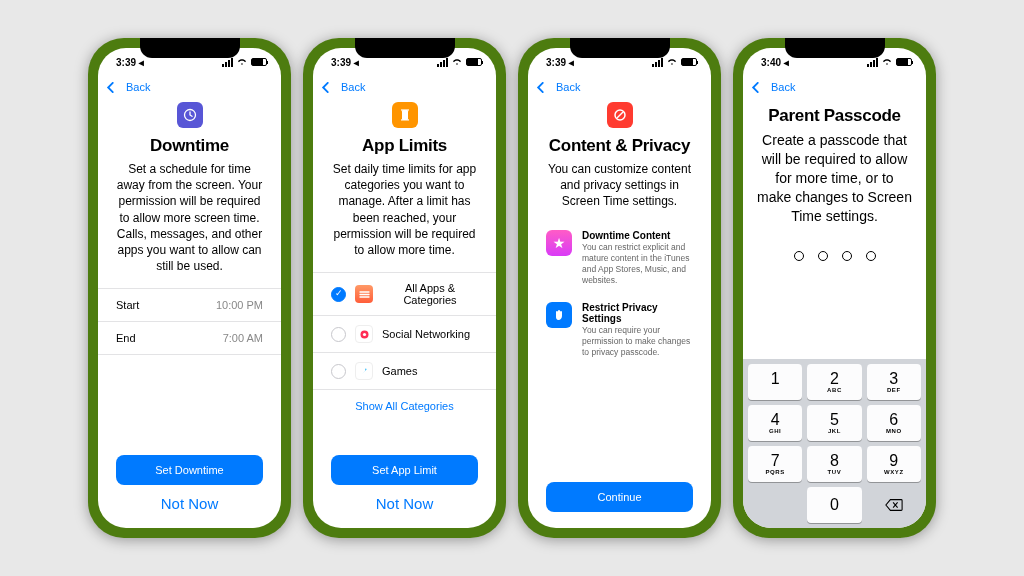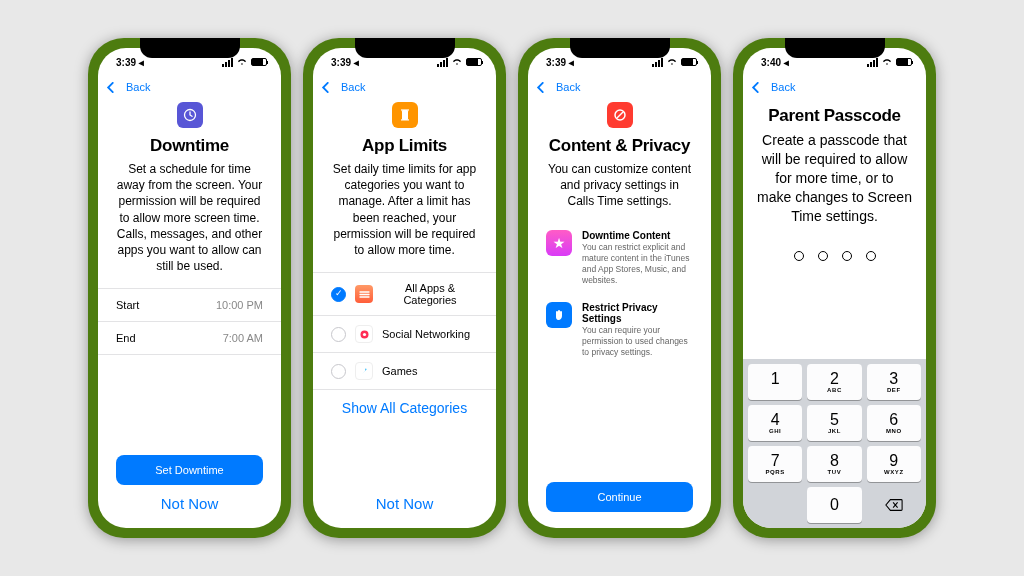--- a/index.html
+++ b/index.html
@@ -86,21 +86,21 @@
   .row .val { color:#888; }
 
   .catlist { margin: 6px -18px 0 -18px; }
   .catrow { display:flex; align-items:center; gap:9px; padding:9px 18px; border-bottom:1px solid #e3e3e5; font-size:11px; }
   .catrow:first-child { border-top:1px solid #e3e3e5; }
   .radio { width:15px; height:15px; border-radius:50%; border:1.5px solid #c7c7cc; flex-shrink:0; }
   .radio.on { background:#007aff; border-color:#007aff; position:relative; }
   .radio.on::after { content:"✓"; color:#fff; font-size:9px; position:absolute; left:3px; top:0px; }
   .caticon { width:18px; height:18px; border-radius:4px; flex-shrink:0; display:flex; align-items:center; justify-content:center; font-size:10px; }
 
-  .showall { text-align:center; padding:10px 0; font-size:14px; color:#007aff; }
+  .showall { text-align:center; padding:10px 0; font-size:11px; color:#007aff; }
 
   .feature-list { text-align:left; margin-top:6px; }
   .feature { display:flex; gap:10px; padding:6px 0 10px 0; }
   .feature-icon { width:26px; height:26px; border-radius:6px; flex-shrink:0; display:flex; align-items:center; justify-content:center; color:#fff; font-size:14px; }
   .feature-text h4 { font-size:10px; font-weight:600; margin-bottom:1px; }
   .feature-text p { font-size:8.5px; color:#666; line-height:1.3; }
 
   .bottom { margin-top:auto; padding:0 0 10px 0; }
   .primary-btn { background:#007aff; color:#fff; border-radius:8px; padding:9px 0; font-size:11px; font-weight:500; text-align:center; margin:0 0 6px 0; }
   .secondary { color:#007aff; font-size:15px; text-align:center; padding:4px 0 6px 0; }
@@ -246,20 +246,21 @@
           <div class="caticon" style="background:#fff;border:1px solid #eee">
             <svg width="11" height="11" viewBox="0 0 11 11">
                 <path d="M3 8l5-5m0 0l-2-.5L6 5.2 3 8z" fill="#5ac8fa"></path>
               </svg>
           </div>
           <span>Games</span>
         </div>
       </div>
       <div class="showall">Show All Categories</div>
       <div class="bottom">
+        <div class="primary-btn">Set App Limit</div>
         <div class="secondary">Not Now</div>
       </div>
     </div>
   </div>
 </div>
 
 <div class="phone">
   <div class="notch"></div>
   <div class="screen">
     <div class="statusbar">
@@ -290,38 +291,38 @@
       </div>
     </div>
     <div class="content">
       <div class="app-icon" style="background:#ff3b30">
         <svg width="14" height="14" viewBox="0 0 14 14">
             <circle cx="7" cy="7" r="5" fill="none" stroke="#fff" stroke-width="1.5"></circle>
             <path d="M4 10l6-6" stroke="#fff" stroke-width="1.5"></path>
           </svg>
       </div>
       <div class="title">Content &amp; Privacy</div>
-      <div class="desc">You can customize content and privacy settings in Calls Time settings.</div>
+      <div class="desc">You can customize content and privacy settings in Screen Time settings.</div>
       <div class="feature-list">
         <div class="feature">
           <div class="feature-icon" style="background:linear-gradient(#ff5cc6,#d93bf7)">★</div>
           <div class="feature-text">
             <h4>Downtime Content</h4>
             <p>You can restrict explicit and mature content in the iTunes and App Stores, Music, and websites.</p>
           </div>
         </div>
         <div class="feature">
           <div class="feature-icon" style="background:#007aff">
             <svg width="14" height="14" viewBox="0 0 14 14">
                 <path d="M4 7V4a1 1 0 112 0V3a1 1 0 112 0v1a1 1 0 112 0v4c0 2-1.5 4-3.5 4S4 10.5 4 9V7z" fill="#fff"></path>
               </svg>
           </div>
           <div class="feature-text">
             <h4>Restrict Privacy Settings</h4>
-            <p>You can require your permission to used changes to privacy settings.</p>
+            <p>You can require your permission to make changes to privacy passcode.</p>
           </div>
         </div>
       </div>
       <div class="bottom">
         <div class="primary-btn">Continue</div>
       </div>
     </div>
   </div>
 </div>
 

